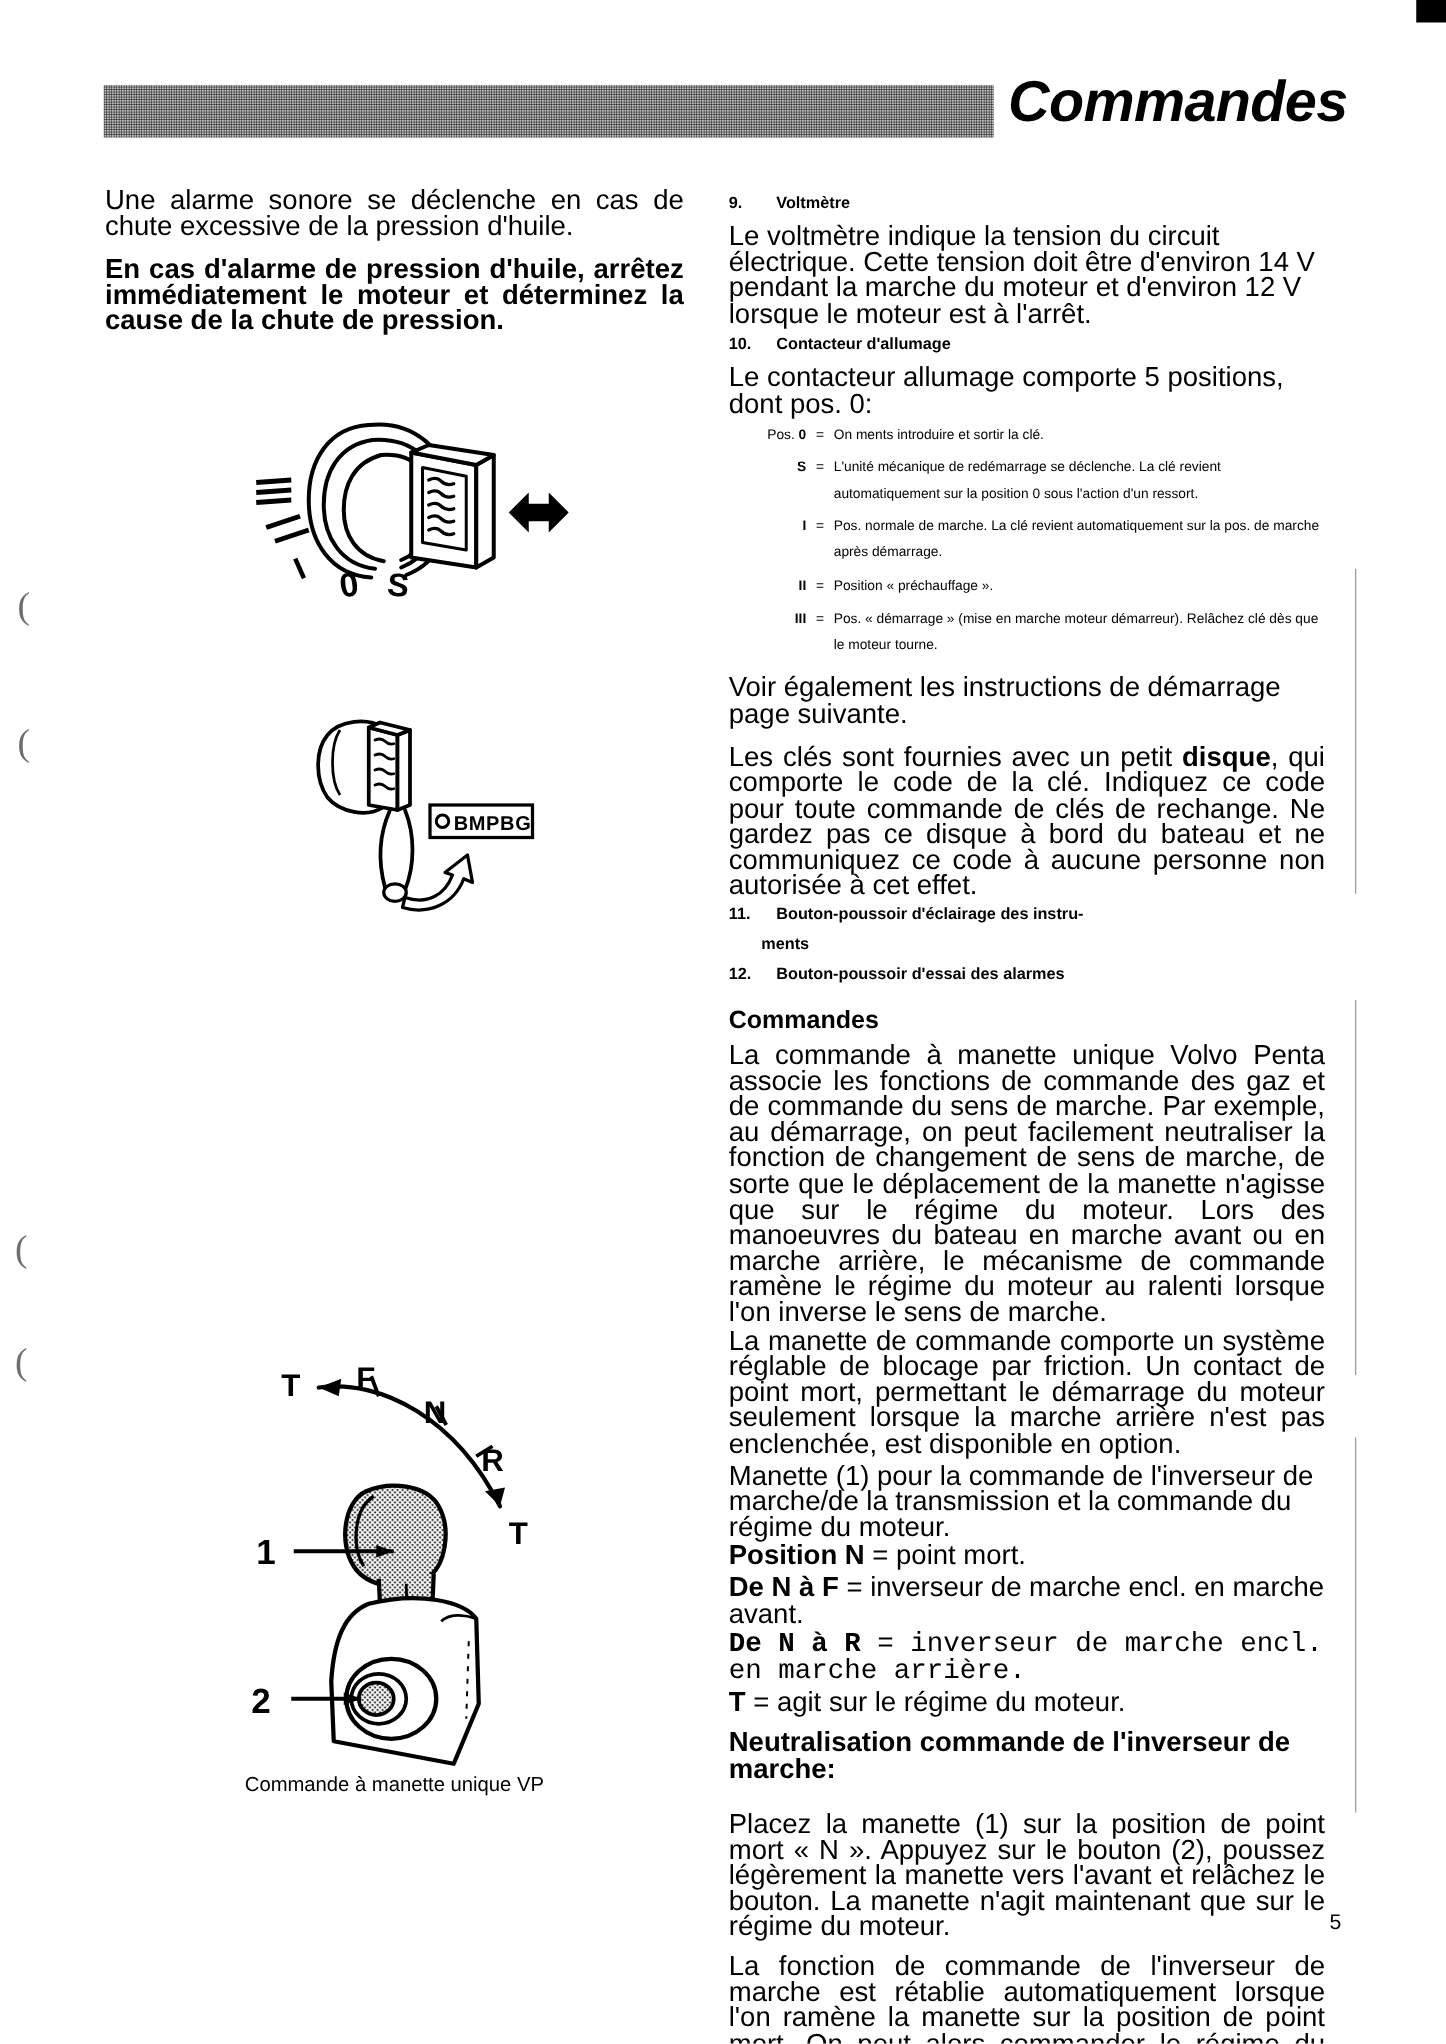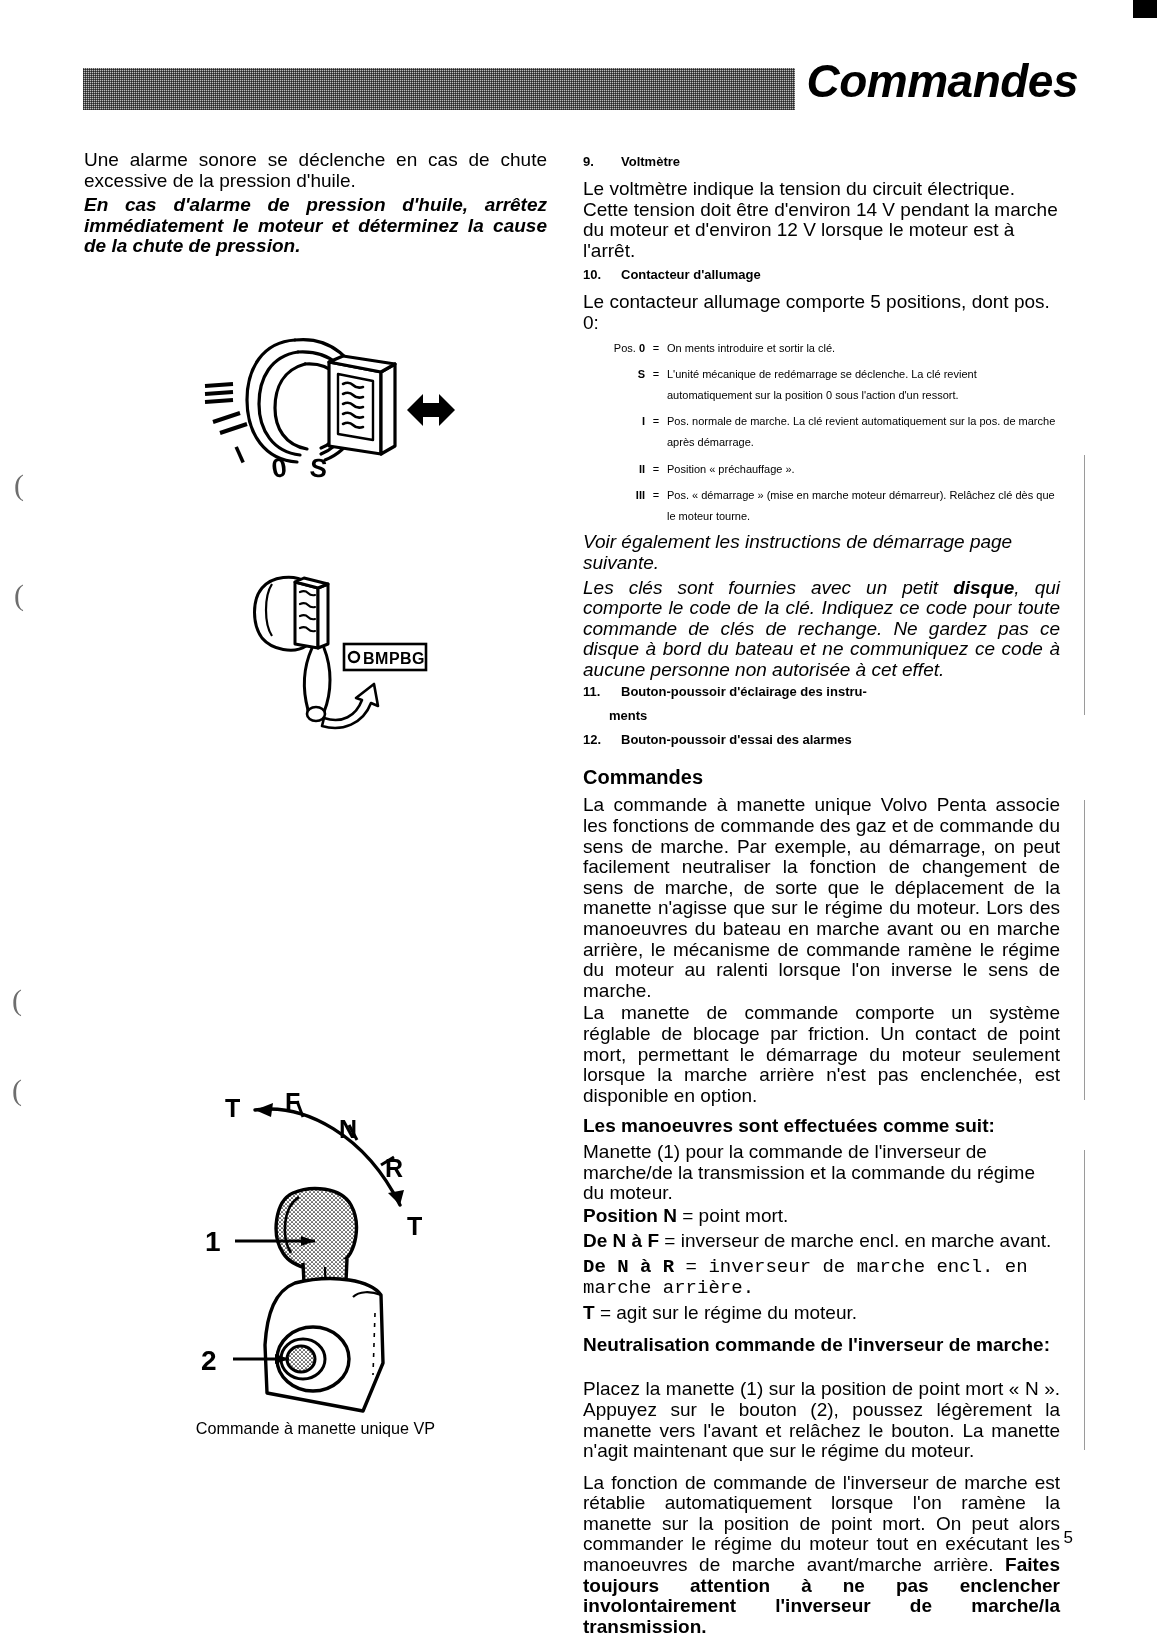--- a/index.html
+++ b/index.html
@@ -72,26 +72,26 @@
   
   .edge-rule {
     position: absolute;
     right: 72px;
     width: 1px;
     background: #9a9a9a;
   }
 
   p, .line {
     margin: 0;
-    font-size: 19px;
+    font-size: 22px;
     line-height: 20.6px;
   }
   .body-just   { text-align: justify; }
   .para        { margin-bottom: 2px; }
-  .para-gap    { margin-top: 4px; font-style: italic; }
+  .para-gap    { margin-top: 14px; }
   .bold-block  { font-weight: bold; }
 
   h2.sec {
     margin: 0;
     font-size: 13px;
     line-height: 24px;
     font-weight: bold;
   }
   h2.sec .num {
     display: inline-block;
@@ -404,21 +404,20 @@
     </h2>
 
     <h2 class="sec sec-spaced">
       <span class="num">12.</span><span>Bouton-poussoir d'essai des alarmes</span>
     </h2>
 
     <h3 class="subhead" style="margin-top:12px;">Commandes</h3>
     <p class="body-just para" style="margin-top:5px;">La commande à manette unique Volvo Penta associe les fonctions de commande des gaz et de commande du sens de marche. Par exemple, au démarrage, on peut facilement neutraliser la fonction de changement de sens de marche, de sorte que le déplacement de la manette n'agisse que sur le régime du moteur. Lors des manoeuvres du bateau en marche avant ou en marche arrière, le mécanisme de commande ramène le régime du moteur au ralenti lorsque l'on inverse le sens de marche.</p>
     <p class="body-just para">La manette de commande comporte un système réglable de blocage par friction. Un contact de point mort, permettant le démarrage du moteur seulement lorsque la marche arrière n'est pas enclenchée, est disponible en option.</p>
 
-    <p class="bold-block" style="margin-top:10px;">Les manoeuvres sont effectuées comme suit:</p>
     <p class="para" style="margin-top:5px;">Manette (1) pour la commande de l'inverseur de marche/de la transmission et la commande du régime du moteur.</p>
 
     <p class="line"><b>Position N</b><span> = point mort.</span></p>
     <p class="line" style="margin-top:5px;"><b>De N à F</b><span> = inverseur de marche encl. en marche avant.</span></p>
     <p class="line" style="margin-top:5px;font-family:Liberation Mono, monospace;"><b>De N à R</b><span> = inverseur de marche encl. en marche arrière.</span></p>
     <p class="line" style="margin-top:5px;"><b>T</b><span> = agit sur le régime du moteur.</span></p>
 
     <p class="bold-block" style="margin-top:11px;">Neutralisation commande de l'inverseur de marche:</p>
     <p class="body-just" style="margin-top:24px;">Placez la manette (1) sur la position de point mort « N ». Appuyez sur le bouton (2), poussez légèrement la manette vers l'avant et relâchez le bouton. La manette n'agit maintenant que sur le régime du moteur.</p>
 

